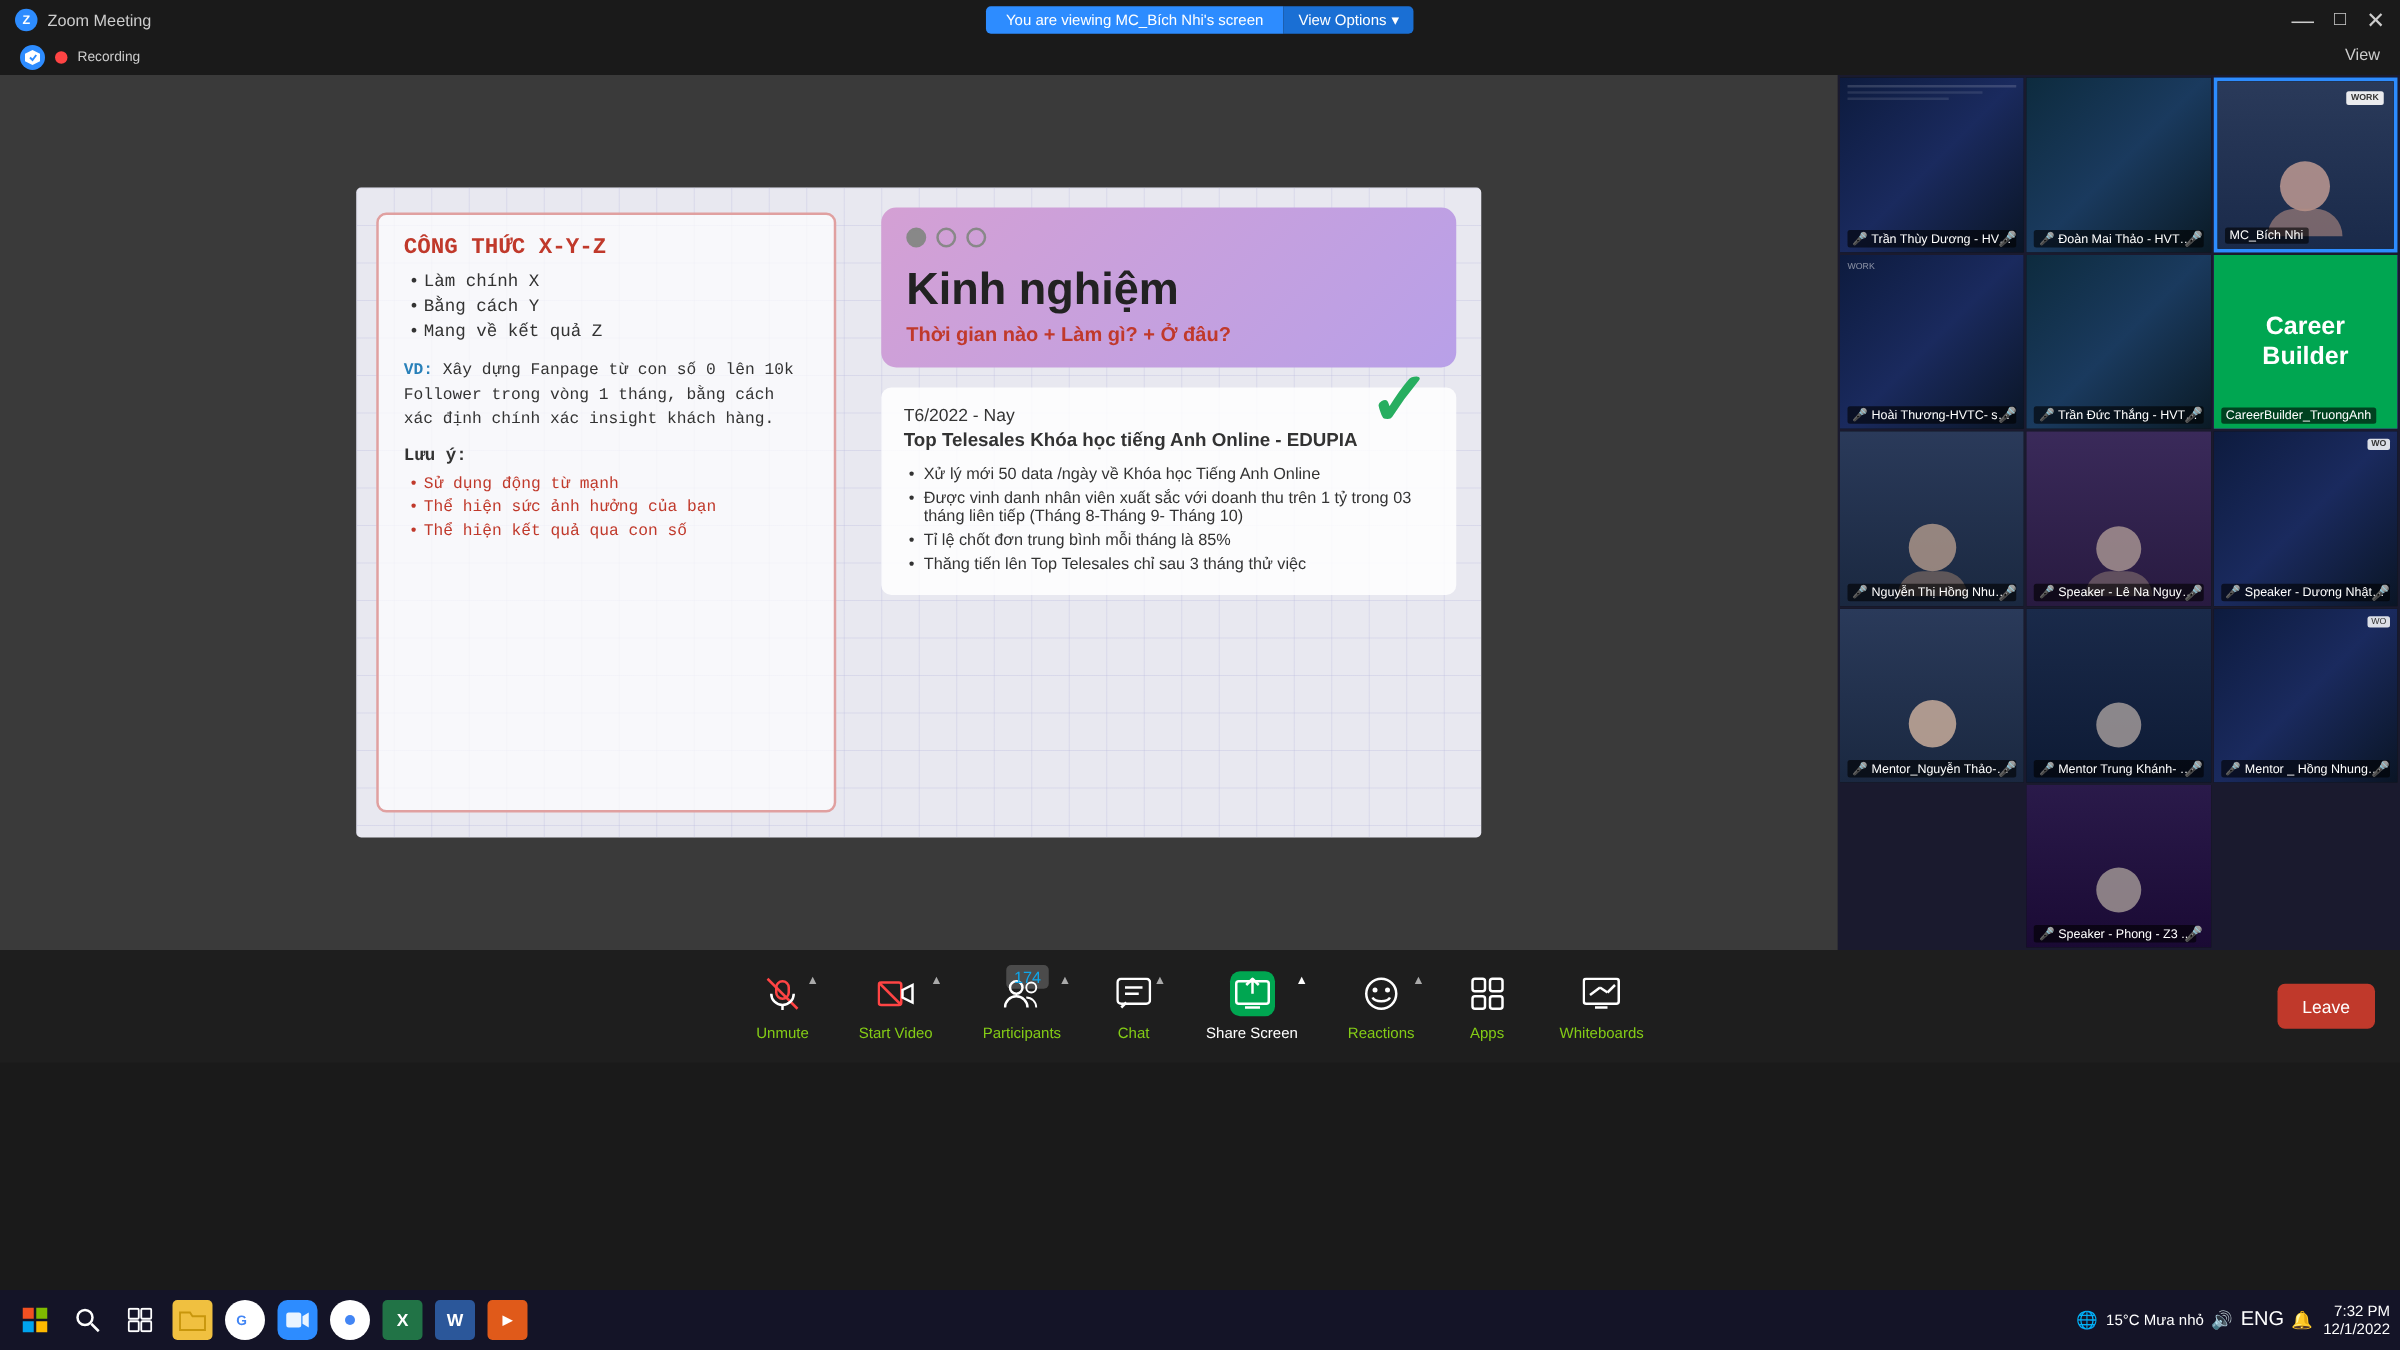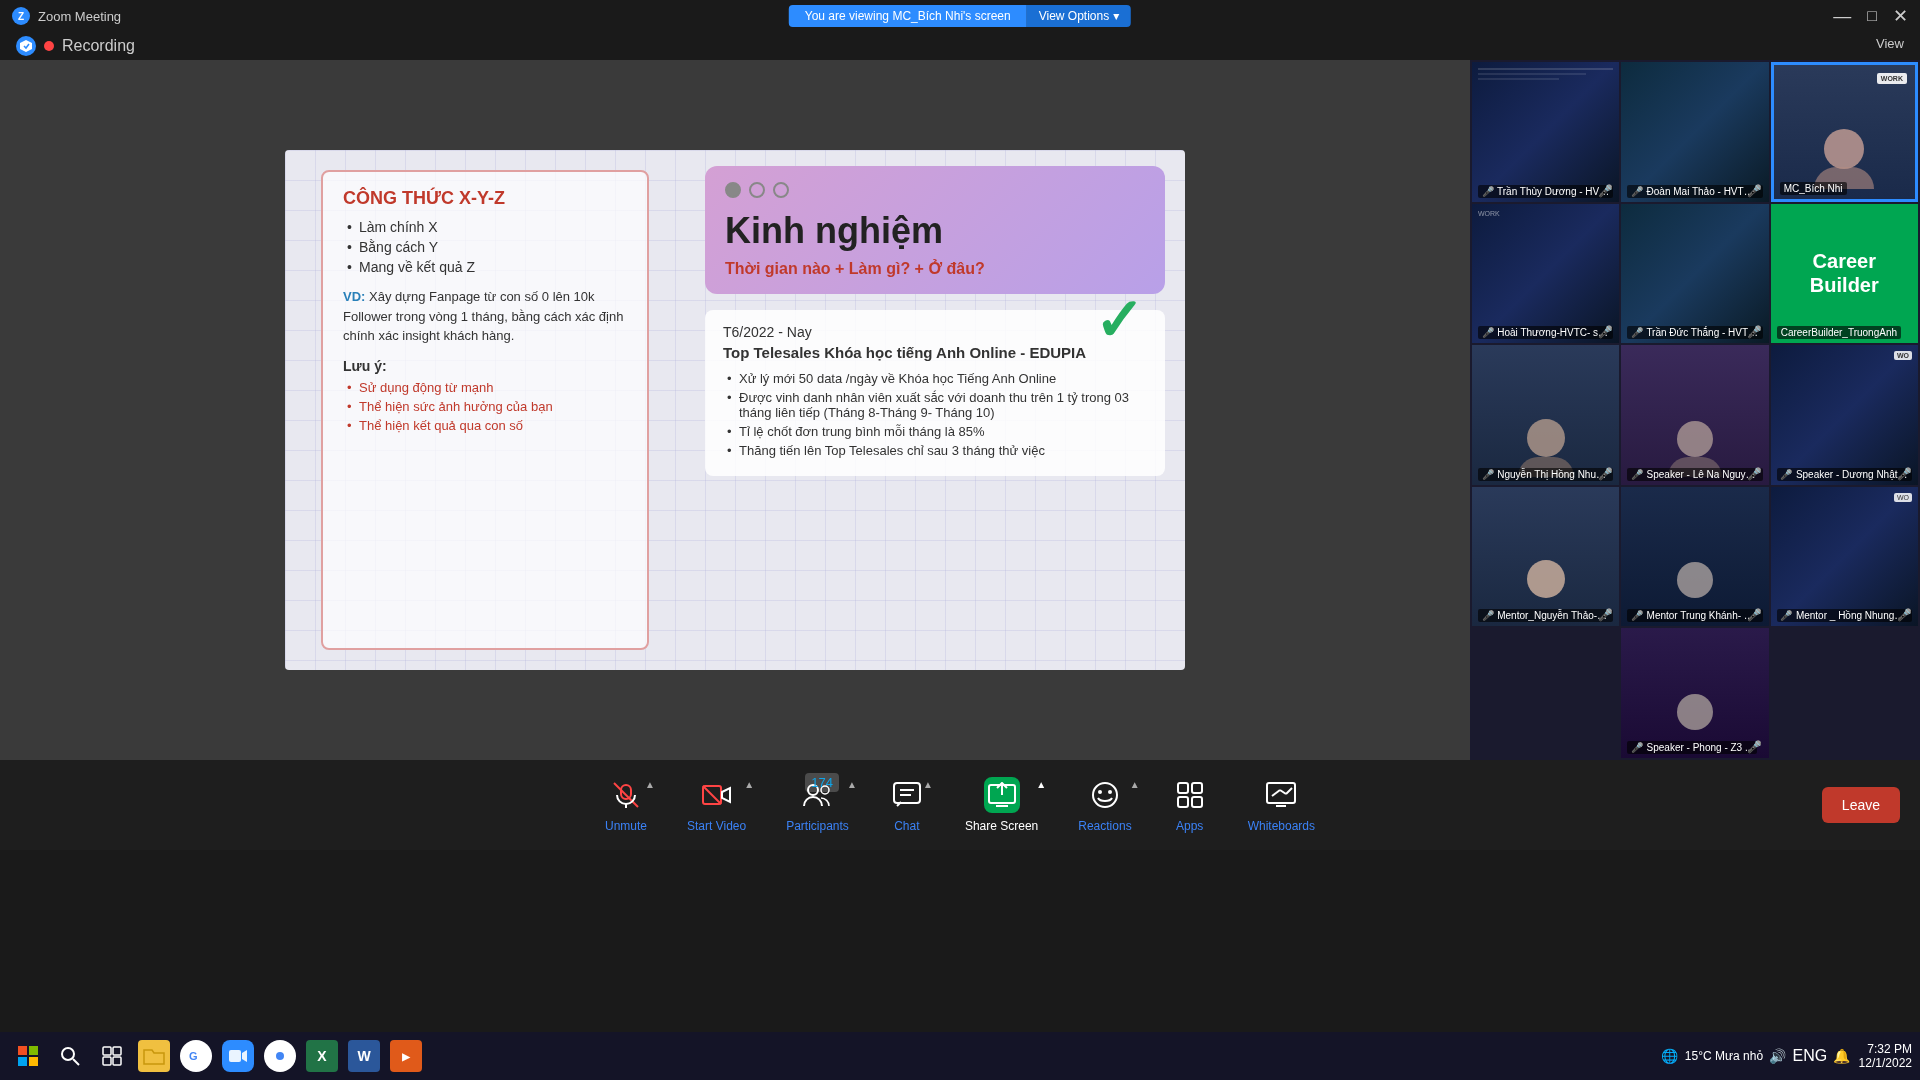--- a/index.html
+++ b/index.html
@@ -98,21 +98,21 @@
       justify-content: center;
     }
     .recording-dot {
       width: 10px;
       height: 10px;
       background: #ff4444;
       border-radius: 50%;
     }
     .recording-text {
       color: #ccc;
-      font-size: 16px;
+      font-size: 11px;
     }
     .view-btn-right {
       position: absolute;
       right: 16px;
       top: 36px;
       color: #ccc;
       font-size: 13px;
       cursor: pointer;
     }
 
@@ -153,23 +153,24 @@
       bottom: 0;
       background-image: 
         linear-gradient(rgba(180,180,220,0.3) 1px, transparent 1px),
         linear-gradient(90deg, rgba(180,180,220,0.3) 1px, transparent 1px);
       background-size: 30px 30px;
     }
 
     
     .slide-left {
       width: 400px;
-      padding: 20px 36px;
+      padding: 20px 16px;
       position: relative;
       z-index: 2;
+      font-family: Liberation Mono, monospace;
     }
     .slide-box-left {
       border: 2px solid #e0a0a0;
       border-radius: 8px;
       padding: 16px 20px;
       background: rgba(255,255,255,0.7);
       height: 100%;
     }
     .formula-title {
       color: #c0392b;
@@ -378,21 +379,21 @@
     .tool-icon {
       width: 36px;
       height: 36px;
       display: flex;
       align-items: center;
       justify-content: center;
       color: white;
       font-size: 22px;
     }
     .tool-label {
-      color: #3b82f6;
+      color: #84cc16;
       font-size: 12px;
     }
     .tool-arrow {
       position: absolute;
       top: 2px;
       right: -8px;
       color: #aaa;
       font-size: 10px;
     }
     .share-screen-tool .tool-icon {

